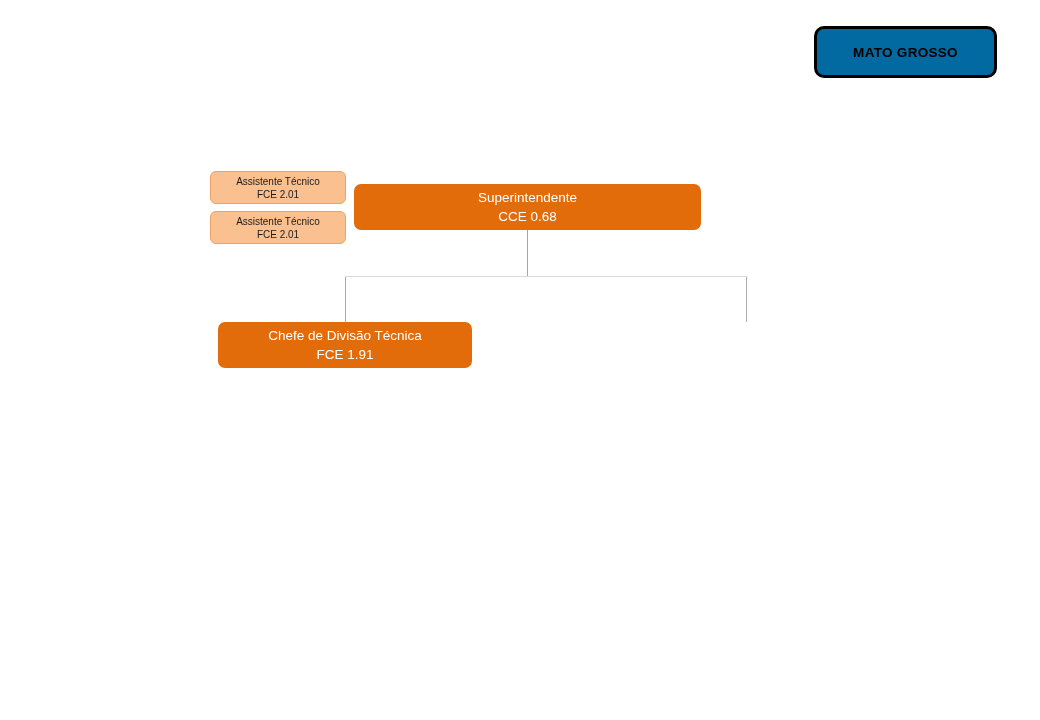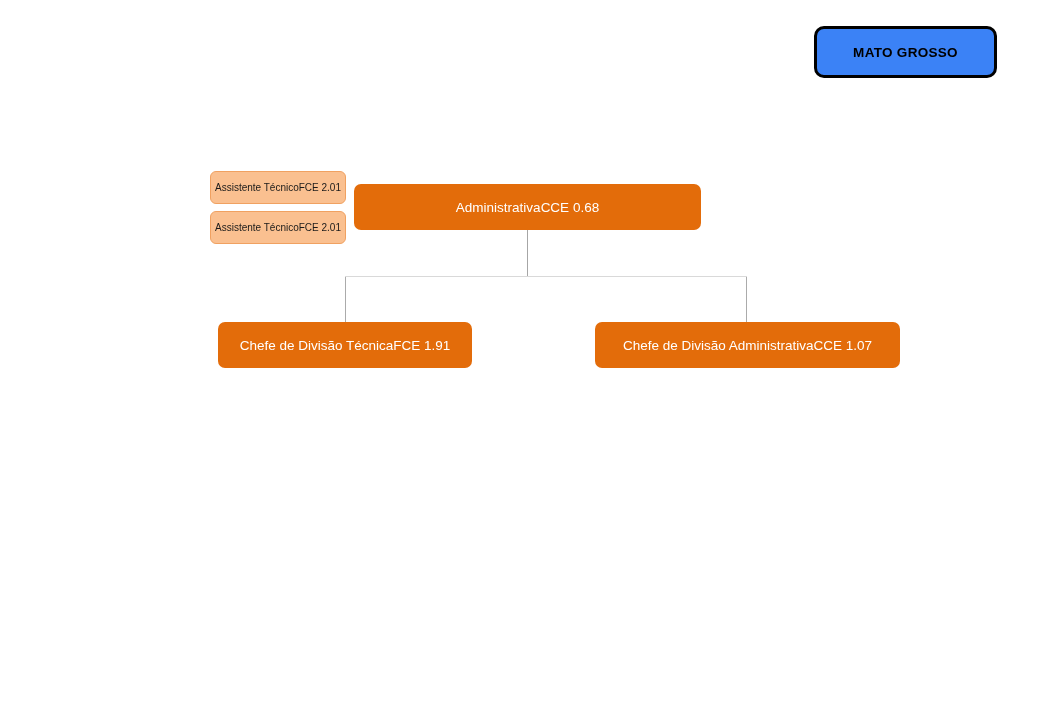--- a/index.html
+++ b/index.html
@@ -16,39 +16,39 @@
     overflow: hidden;
   }
   
   .state-badge {
     position: absolute;
     left: 814px;
     top: 26px;
     width: 183px;
     height: 52px;
     box-sizing: border-box;
-    background: #3b82f6;
+    background: #0369a1;
     border: 3px solid #000000;
     border-radius: 10px;
     display: flex;
     align-items: center;
     justify-content: center;
   }
   .state-badge .label {
     font-size: 13.5px;
     font-weight: bold;
     color: #000000;
     letter-spacing: 0.3px;
   }
   
   .node {
     position: absolute;
     box-sizing: border-box;
     display: flex;
-    flex-direction: row;
+    flex-direction: column;
     align-items: center;
     justify-content: center;
     text-align: center;
   }
   .node-primary {
     background: #E36C0A;
     border-radius: 7px;
     color: #ffffff;
   }
   .node-primary .title,
@@ -93,31 +93,27 @@
   <div class="node node-assistant node-asst1">
     <span class="title">Assistente Técnico</span>
     <span class="code">FCE 2.01</span>
   </div>
   <div class="node node-assistant node-asst2">
     <span class="title">Assistente Técnico</span>
     <span class="code">FCE 2.01</span>
   </div>
 
   <div class="node node-primary node-root">
-    <span class="title">Administrativa</span>
+    <span class="title">Superintendente</span>
     <span class="code">CCE 0.68</span>
   </div>
 
   <div class="connector conn-root-v"></div>
   <div class="connector conn-h"></div>
   <div class="connector conn-left-v"></div>
   <div class="connector conn-right-v"></div>
 
   <div class="node node-primary node-child1">
     <span class="title">Chefe de Divisão Técnica</span>
     <span class="code">FCE 1.91</span>
   </div>
-  <div class="node node-primary node-child2">
-    <span class="title">Chefe de Divisão Administrativa</span>
-    <span class="code">CCE 1.07</span>
-  </div>
 
 </div>
 
 </body></html>

